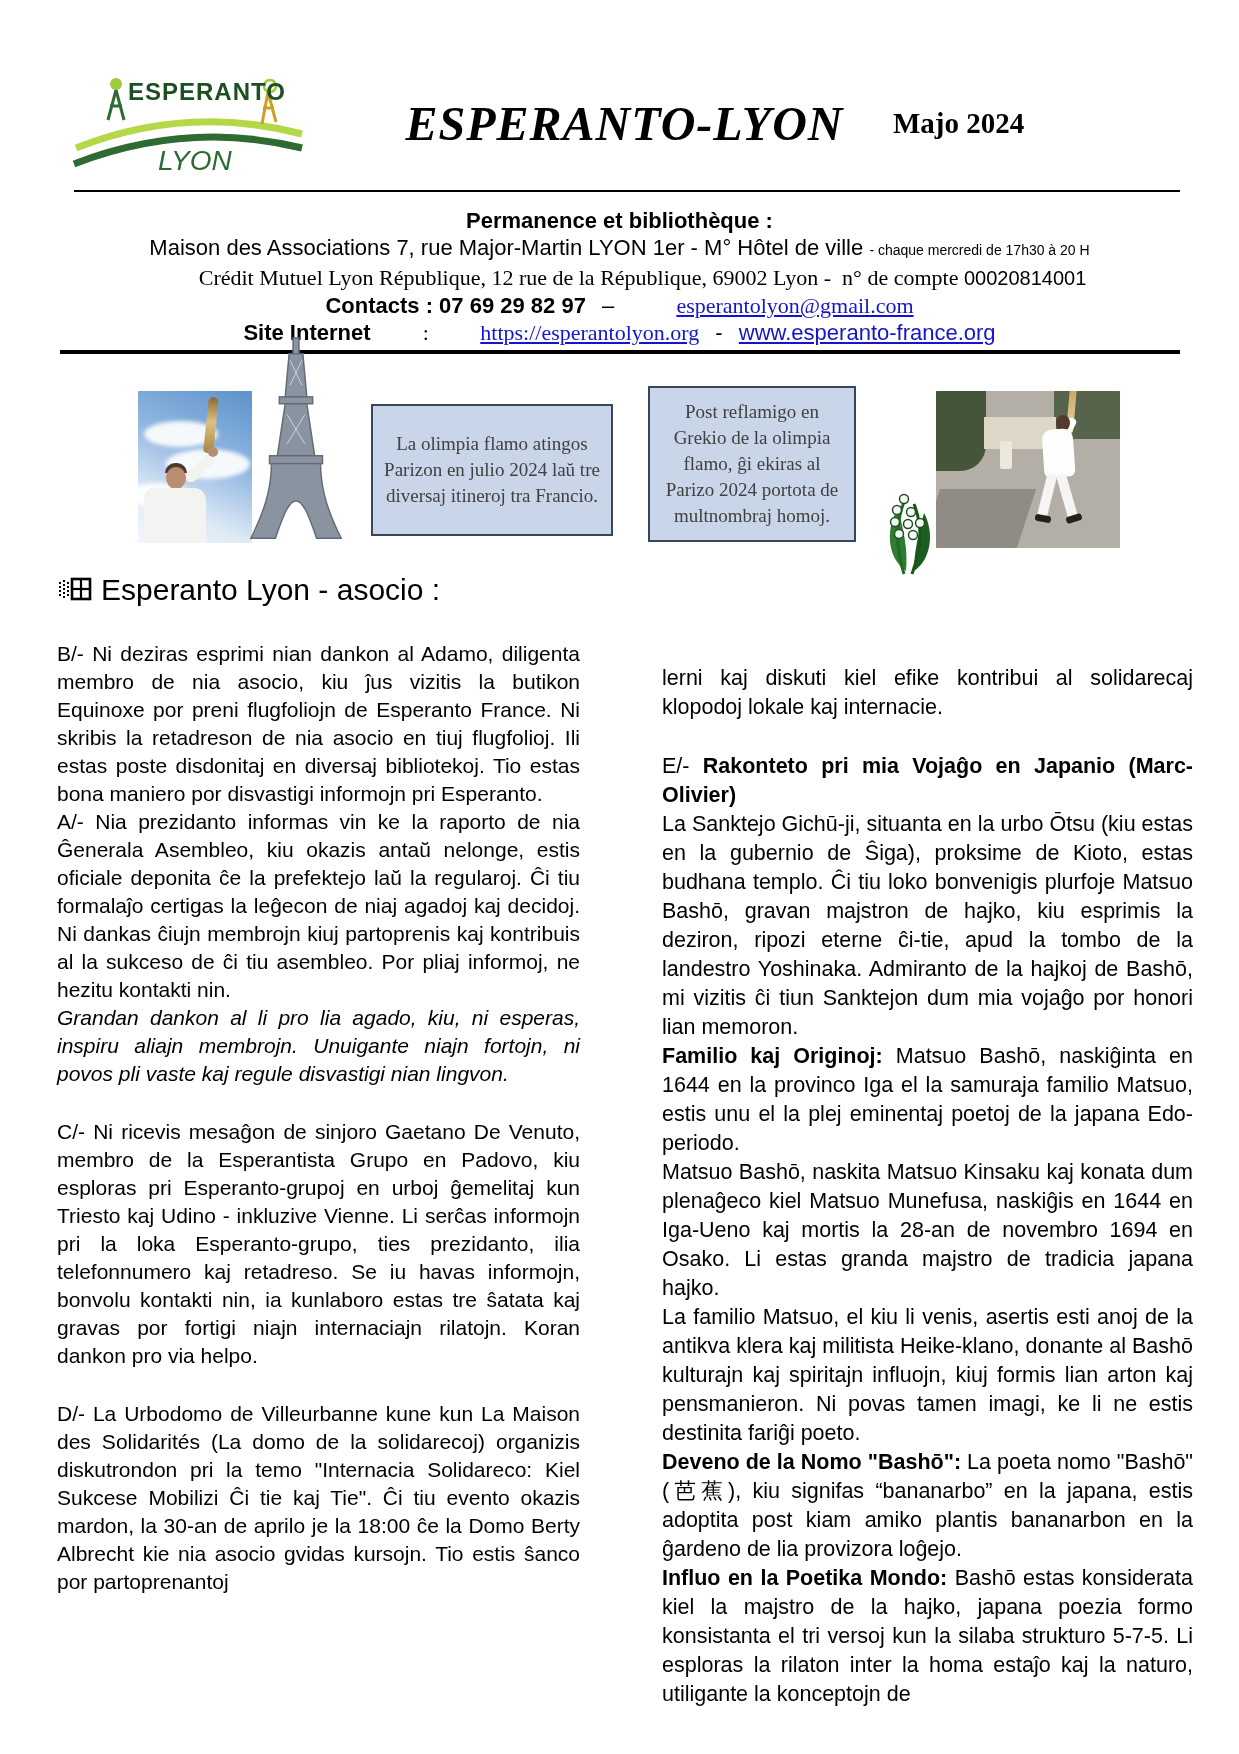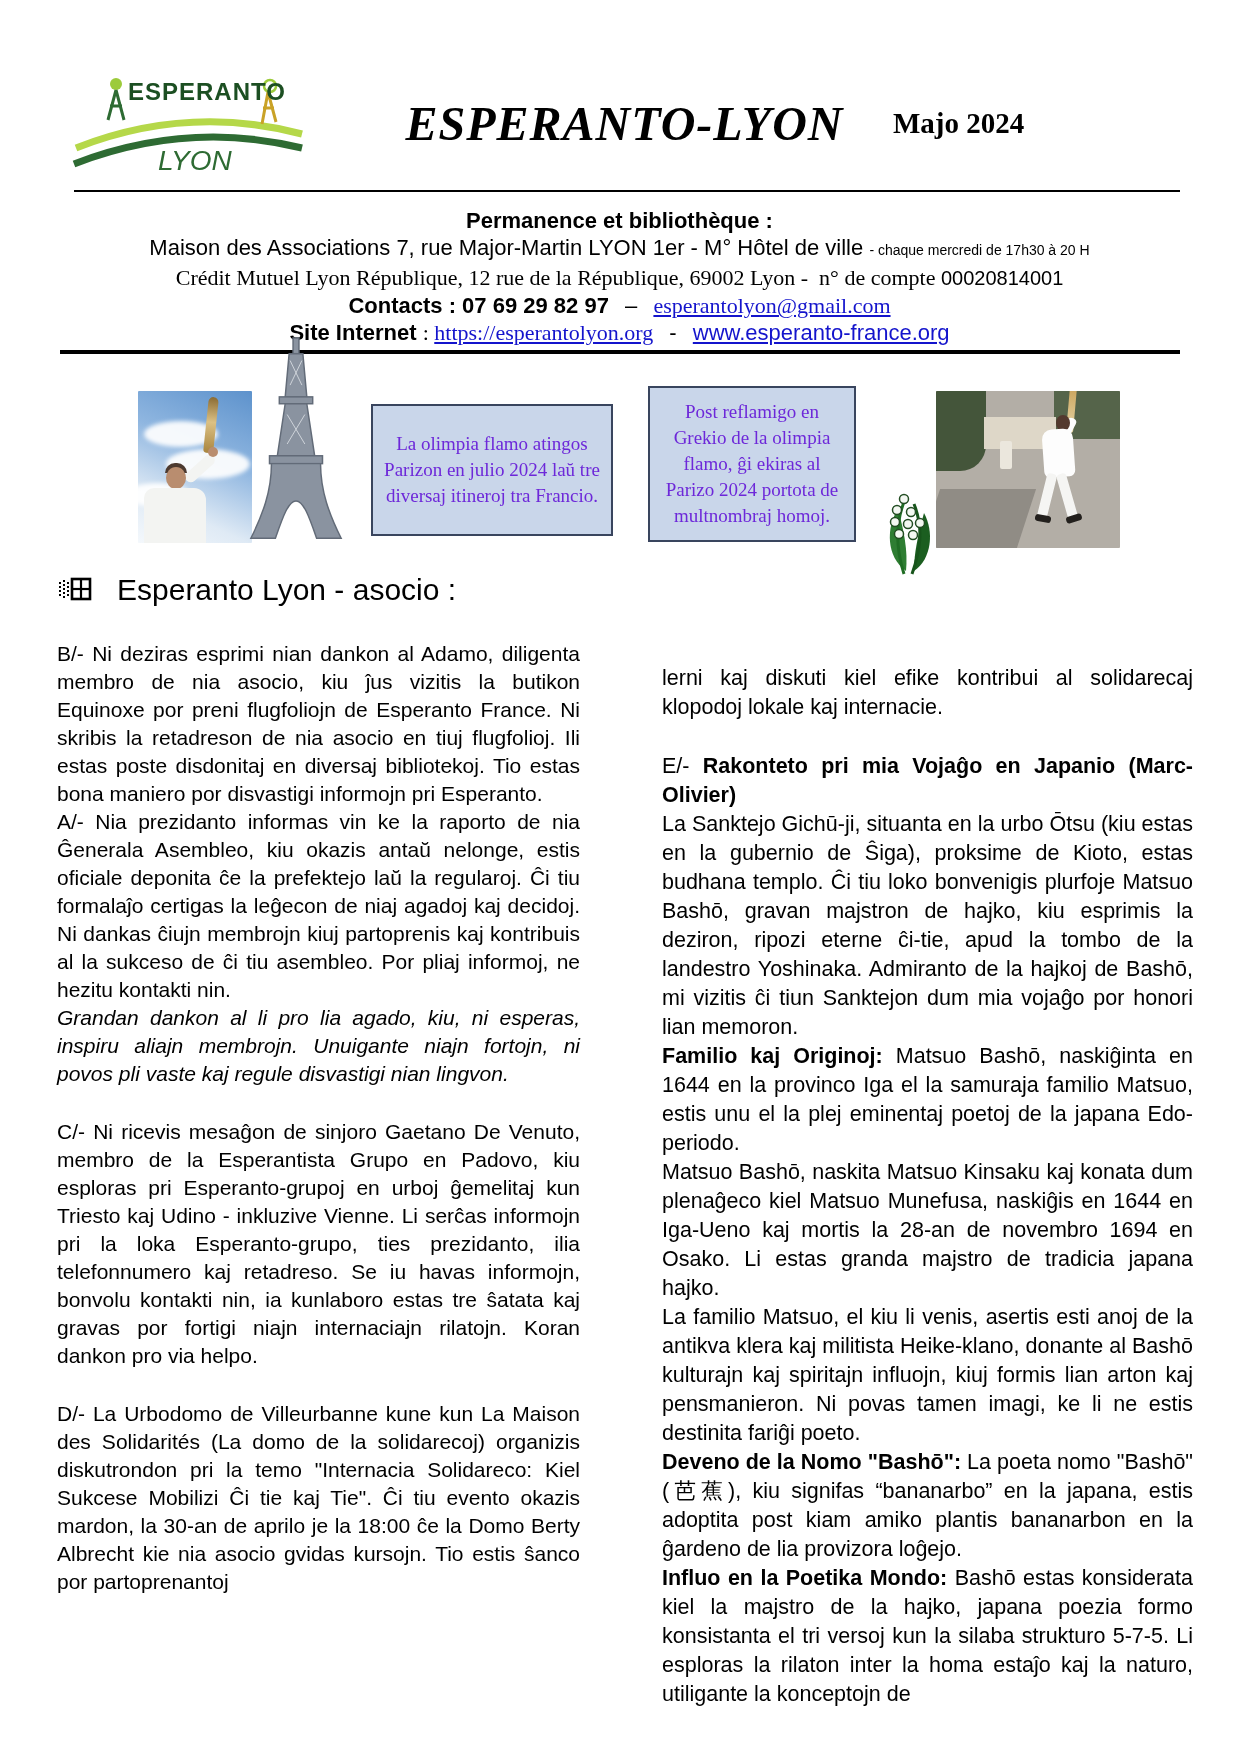--- a/index.html
+++ b/index.html
@@ -13,21 +13,21 @@
   .issue-date{font-family:"Liberation Serif","DejaVu Serif",serif;font-weight:bold;font-size:29px;padding-left:14px;}
 
   .rule{border:none;background:#000;}
   .rule.thin{height:2px;margin:8px 59px 4px 74px;}
   .rule.thick{height:4px;margin:4px 59px 0 60px;}
 
   
   .info{text-align:center;padding-top:2px;margin-top:13px;}
   .info .line{line-height:27px;font-size:22px;}
   .bsans{font-weight:bold;font-family:"Liberation Sans",sans-serif;}
-  .serif{font-family:"Liberation Serif","DejaVu Serif",serif;}
+  .serif{font-family:"Liberation Serif","DejaVu Serif",serif;padding-left:46px;}
   .suffix{font-size:14px;}
   .num{font-family:"Liberation Sans",sans-serif;font-size:20px;}
   a.lnk{color:#1414cc;text-decoration:underline;}
   a.lnk.serif{font-family:"Liberation Serif","DejaVu Serif",serif;}
   .sep{padding:0 10px;}
 
   
   .media-band{position:relative;height:214px;}
   .media-band>*{position:absolute;}
 
@@ -38,21 +38,21 @@
   .c2{width:84px;height:30px;left:28px;top:58px;}
   .c3{width:64px;height:24px;left:-12px;top:92px;}
   .p1-hair{position:absolute;left:27px;top:72px;width:22px;height:10px;background:#4c3a30;border-radius:10px 10px 0 0;}
   .p1-head{position:absolute;left:28px;top:76px;width:20px;height:22px;background:#b98d6f;border-radius:50%;}
   .p1-body{position:absolute;left:6px;top:97px;width:62px;height:56px;background:#f3f4f2;border-radius:10px 12px 0 0;}
   .p1-arm{position:absolute;left:44px;top:72px;width:36px;height:11px;background:#f3f4f2;border-radius:6px;transform:rotate(-42deg);}
   .p1-hand{position:absolute;left:70px;top:56px;width:10px;height:10px;background:#b98d6f;border-radius:50%;}
   .p1-torch{position:absolute;left:68px;top:6px;width:10px;height:56px;background:linear-gradient(180deg,#8a6b33,#dcc184 45%,#a9853f);border-radius:5px 5px 3px 3px;transform:rotate(6deg);}
 
   .eiffel{left:246px;top:-18px;width:100px;height:216px;}
-  .caption-box{background:#c9d6ea;border:2px solid #39455e;color:#6d28d9;font-family:"Liberation Serif","DejaVu Serif",serif;text-align:center;font-size:19px;line-height:26px;display:flex;align-items:center;justify-content:flex-end;box-sizing:border-box;}
+  .caption-box{background:#c9d6ea;border:2px solid #39455e;color:#404040;font-family:"Liberation Serif","DejaVu Serif",serif;text-align:center;font-size:19px;line-height:26px;display:flex;align-items:center;justify-content:flex-end;box-sizing:border-box;}
   .caption1{left:371px;top:50px;width:242px;height:132px;padding:6px 10px;}
   .caption2{left:648px;top:32px;width:208px;height:156px;padding:6px 8px;}
 
   .muguet{left:884px;top:124px;width:50px;height:102px;}
 
   .photo2{left:936px;top:37px;width:184px;height:157px;background:#b3aea6;}
   .p2-hedgeL{position:absolute;left:0;top:0;width:50px;height:80px;background:#44553a;border-radius:0 0 26px 0;}
   .p2-hedgeR{position:absolute;left:118px;top:0;width:66px;height:48px;background:#55644a;}
   .p2-wall{position:absolute;left:48px;top:26px;width:72px;height:32px;background:#ded7c8;}
   .p2-post{position:absolute;left:64px;top:50px;width:12px;height:28px;background:#ebe7dd;border-radius:2px;}
@@ -64,21 +64,21 @@
   .p2-leg1{position:absolute;left:106px;top:82px;width:10px;height:46px;background:#f5f5f3;border-radius:4px;transform:rotate(14deg);}
   .p2-leg2{position:absolute;left:126px;top:82px;width:10px;height:46px;background:#f5f5f3;border-radius:4px;transform:rotate(-16deg);}
   .p2-shoe1{position:absolute;left:99px;top:124px;width:16px;height:7px;background:#23201d;border-radius:3px;transform:rotate(10deg);}
   .p2-shoe2{position:absolute;left:130px;top:124px;width:16px;height:7px;background:#23201d;border-radius:3px;transform:rotate(-18deg);}
 
   
   .columns{display:flex;padding-left:57px;align-items:flex-start;}
   .col{text-align:justify;}
   .col.left{width:523px;font-size:21px;line-height:28px;margin-top:2px;}
   .col.right{width:531px;margin-left:82px;margin-top:96px;font-size:21.5px;line-height:29px;}
-  .section-title{display:flex;align-items:center;gap:24px;font-size:30px;font-weight:normal;margin:0 0 8px 0;line-height:40px;}
+  .section-title{display:flex;align-items:center;gap:8px;font-size:30px;font-weight:normal;margin:0 0 8px 0;line-height:40px;}
   .para{margin:0;}
   .para.gap{margin-top:30px;}
   .para.italic{font-style:italic;}
   .para .b{font-weight:bold;}
 </style>
 </head>
 <body>
 
 <div class="page">
 

